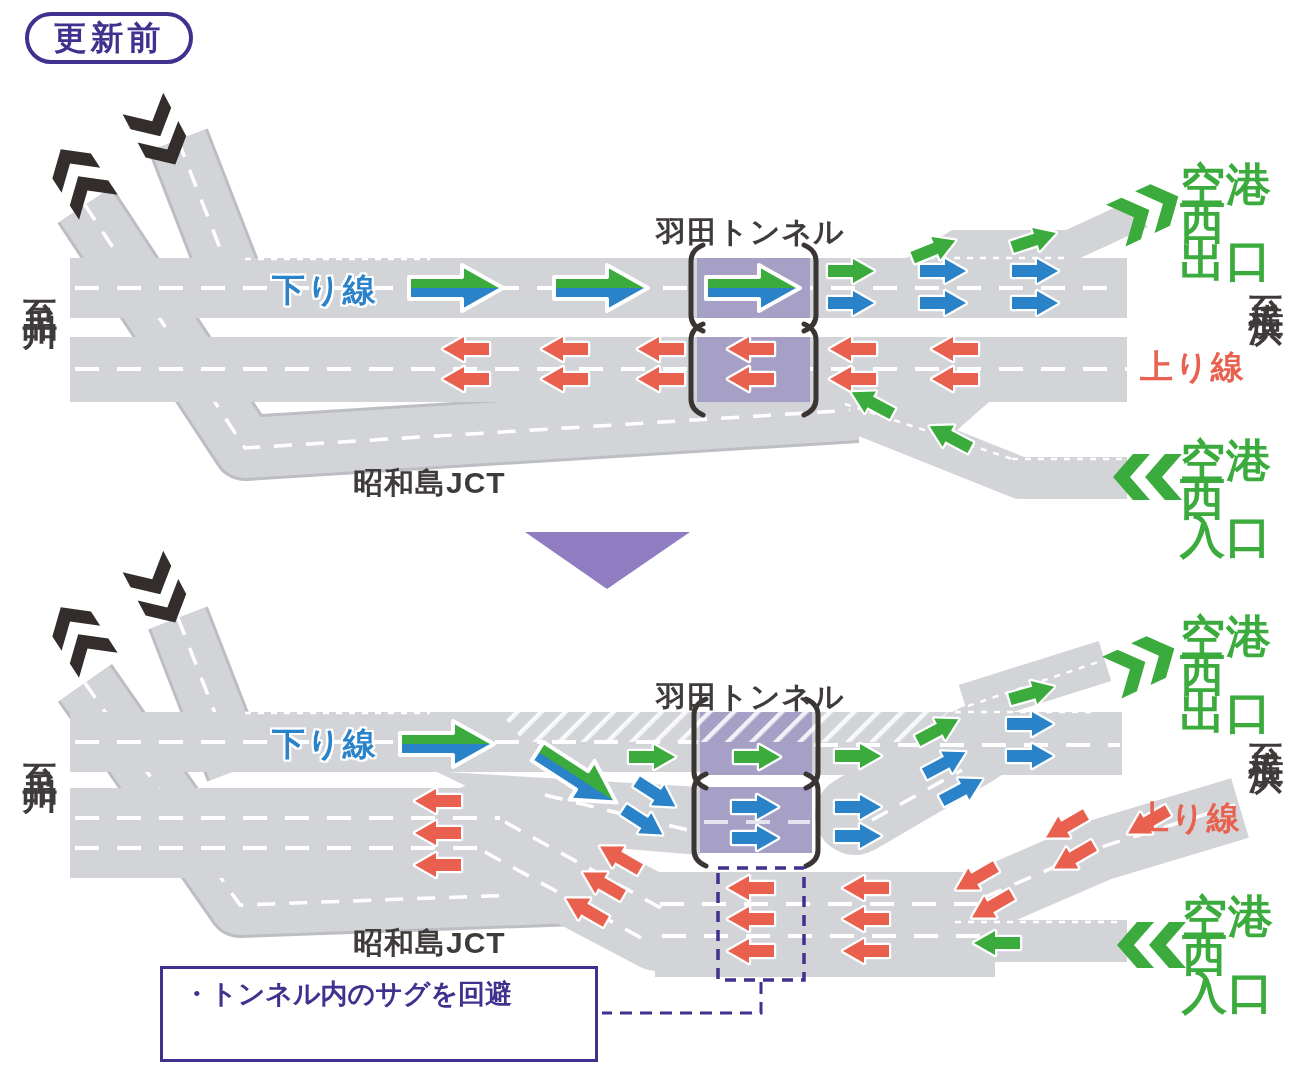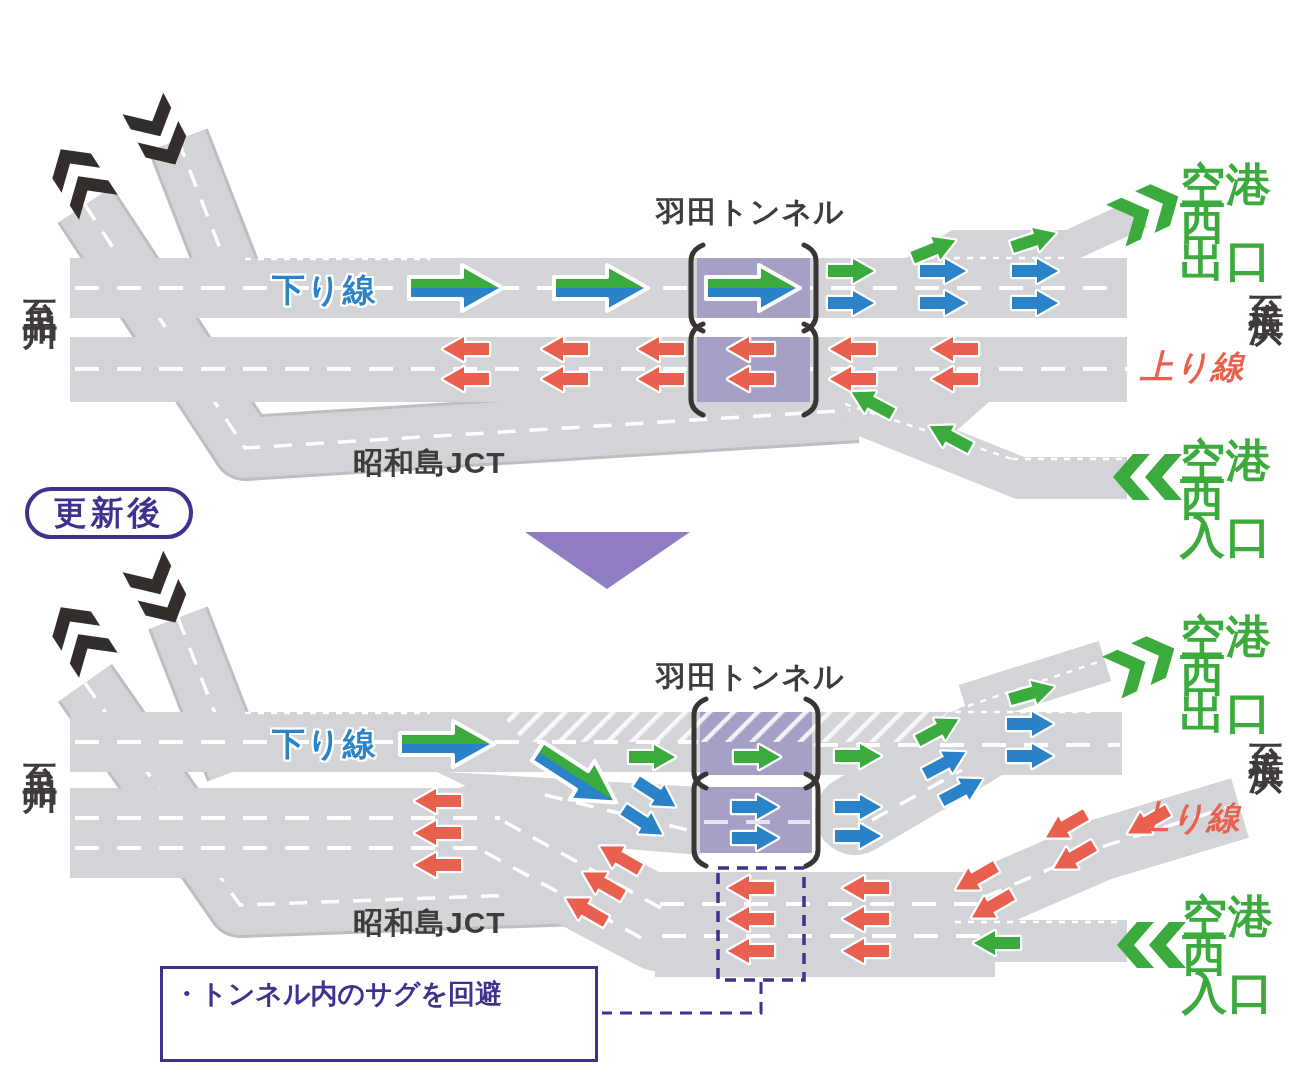--- a/index.html
+++ b/index.html
@@ -18,35 +18,35 @@
   .tn{fill:var(--tunnel);}
   .dash{stroke:#fff;stroke-width:4;fill:none;stroke-dasharray:24 18;}
   .dashmid{stroke:#fff;stroke-width:3.5;fill:none;stroke-dasharray:18 14;}
   .dot{stroke:#fff;stroke-width:2.5;fill:none;stroke-dasharray:6 7;}
   .bracket{stroke:#3a3433;stroke-width:5;fill:none;stroke-linecap:round;}
   .pbox{stroke:var(--purple);stroke-width:3.5;fill:none;stroke-dasharray:11 8;}
   .pline{stroke:var(--purple);stroke-width:3;fill:none;stroke-dasharray:12 8;}
   .cg{color:var(--green);} .cb{color:var(--blue);} .cr{color:var(--red);}
   .cblk{color:var(--chevron-black);}
   .lbl{position:absolute;font-weight:bold;color:var(--text-dark);white-space:pre-line;}
-  .lbl-30{font-size:30px;letter-spacing:1px;}
+  .lbl-30{font-size:30px;letter-spacing:1px;margin-top:20px;}
   .vlabel{position:absolute;writing-mode:vertical-rl;text-orientation:upright;
           font-weight:bold;font-size:35px;color:var(--text-dark);letter-spacing:7px;}
   .badge{position:absolute;width:168px;height:52px;border:4px solid var(--purple);
          border-radius:28px;background:#fff;color:var(--purple);font-size:33px;font-weight:bold;
          display:flex;align-items:center;justify-content:center;letter-spacing:4px;box-sizing:border-box;}
   .downlbl{position:absolute;font-size:33px;font-weight:bold;color:var(--blue);letter-spacing:2px;
            text-shadow:2px 0 0 #fff,-2px 0 0 #fff,0 2px 0 #fff,0 -2px 0 #fff,
                        2px 2px 0 #fff,-2px -2px 0 #fff,2px -2px 0 #fff,-2px 2px 0 #fff;margin-left:24px;}
-  .uplbl{position:absolute;font-size:33px;font-weight:bold;color:var(--red);letter-spacing:2px;font-style:italic;}
+  .uplbl{position:absolute;font-size:33px;font-weight:bold;color:var(--red);letter-spacing:2px;}
   .greenlbl{position:absolute;font-size:45px;font-weight:bold;color:var(--green);
             line-height:38px;letter-spacing:1px;white-space:pre-line;}
   .notebox{position:absolute;left:160px;top:966px;width:438px;height:96px;border:3.5px solid var(--purple);
            background:#fff;box-sizing:border-box;color:var(--purple);font-size:27px;font-weight:bold;
-           line-height:39px;padding:6px 10px;}
+           line-height:39px;padding:6px 20px;}
 </style>
 </head>
 <body>
 
 <div class="stage">
 
 <svg width="1300" height="1075" viewBox="0 0 1300 1075">
   <defs>
     <clipPath id="ch">
           <rect x="-47" y="-23" width="94" height="23"></rect>
@@ -246,21 +246,21 @@
     <use href="#chev" class="cblk" transform="translate(82,640) rotate(-123)"></use>
     <use href="#chev" class="cblk" transform="translate(157,588) rotate(62)"></use>
     <use href="#chev" class="cg" transform="translate(1139,665) rotate(-25)"></use>
     <use href="#chev" class="cg" transform="translate(1156,945) rotate(180)"></use>
 
     <rect class="pbox" x="718" y="868" width="86" height="112"></rect>
     <path class="pline" d="M761,982 V1013 H602"></path>
   </g>
 </svg>
 
-<div class="badge" style="left:25px;top:487px;">更新後</div>
+<div class="badge" style="left:25px;top:12px;">更新前</div>
 
 <div class="lbl lbl-30" style="left:656px;top:192px;">羽田トンネル</div>
 <div class="lbl lbl-30" style="left:656px;top:657px;">羽田トンネル</div>
 
 <div class="lbl lbl-30" style="left:353px;top:443px;">昭和島JCT</div>
 <div class="lbl lbl-30" style="left:353px;top:903px;">昭和島JCT</div>
 
 <div class="vlabel" style="left:16px;top:272px;">至品川</div>
 <div class="vlabel" style="left:16px;top:736px;">至品川</div>
 <div class="vlabel" style="left:1242px;top:268px;">至横浜</div>

